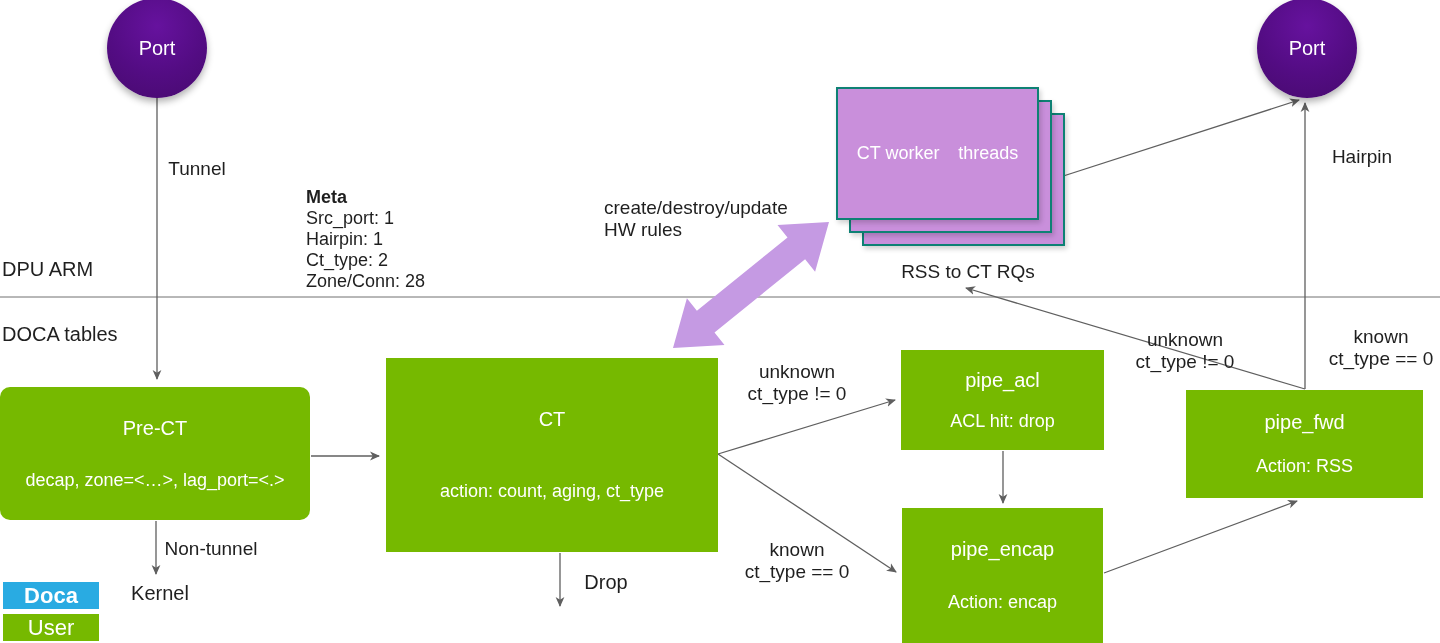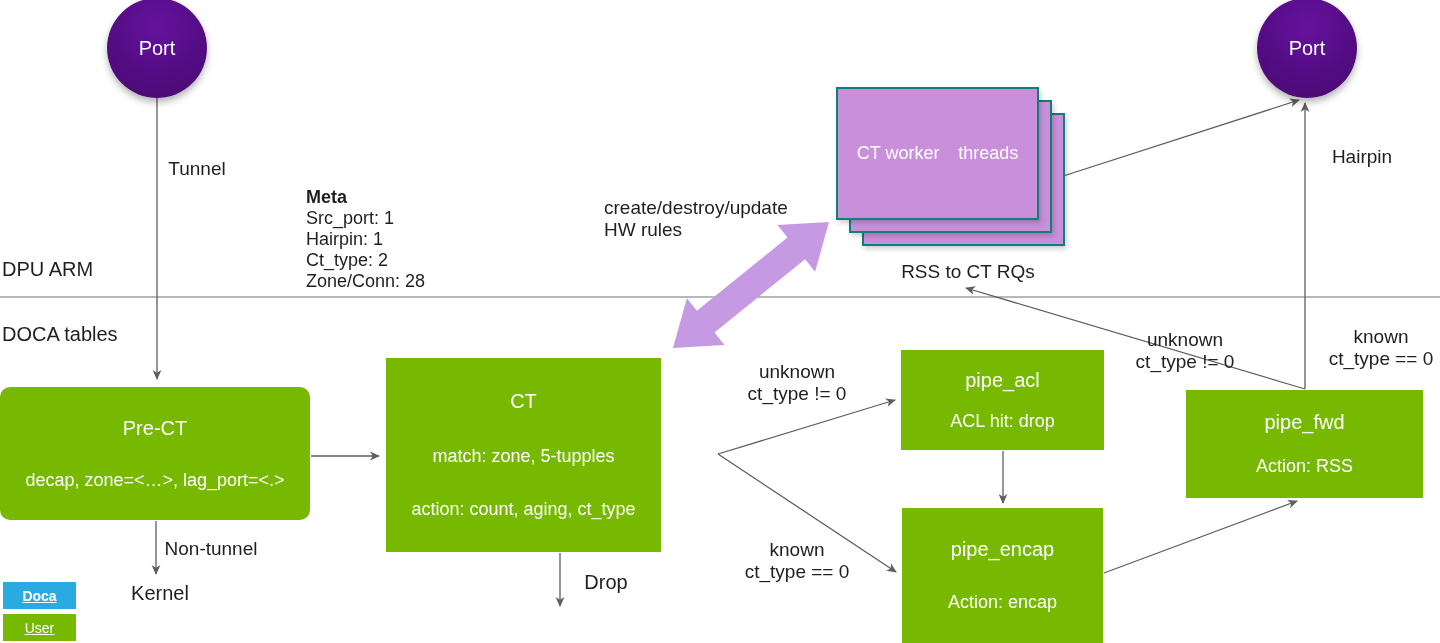--- a/index.html
+++ b/index.html
@@ -33,21 +33,21 @@
     justify-content: space-evenly;
     align-items: center;
     text-align: center;
     z-index: 2;
     line-height: 1.15;
   }
   .gbox .node-title { font-size: 20px; }
   .gbox .node-body  { font-size: 18px; }
 
   .box-pre-ct    { left: 0px;    top: 387px; width: 310px; height: 133px; border-radius: 10px; }
-  .box-ct        { left: 386px;  top: 358px; width: 275px; height: 194px; text-align: center; }
+  .box-ct        { left: 386px;  top: 358px; width: 332px; height: 194px; text-align: center; }
   .box-pipe-acl  { left: 901px;  top: 350px; width: 203px; height: 100px; }
   .box-pipe-encap{ left: 902px;  top: 508px; width: 201px; height: 135px; }
   .box-pipe-fwd  { left: 1186px; top: 390px; width: 237px; height: 108px; }
 
   .port-circle {
     position: absolute;
     width: 100px;
     height: 100px;
     border-radius: 50%;
     background: radial-gradient(circle at 50% 28%, #66129e 0%, #530c83 55%, #470a6e 100%);
@@ -108,29 +108,28 @@
   .lbl-known-left    { left: 797px;  top: 561px; }
   .lbl-unknown-right { left: 1185px; top: 351px; }
   .lbl-known-right   { left: 1381px; top: 348px; }
   .lbl-non-tunnel { left: 211px; top: 549px; }
   .lbl-kernel     { left: 160px; top: 593px; font-size: 20px; }
   .lbl-drop       { left: 606px; top: 582px; font-size: 20px; }
 
   
   .legend { position: absolute; left: 3px; top: 582px; z-index: 4; }
   .legend-item {
-    width: 73px;
+    width: 96px;
     height: 27px;
     color: #fff;
-    font-size: 14px;
+    font-size: 22px;
     display: flex;
     align-items: center;
     justify-content: center;
     margin-bottom: 5px;
-    text-decoration: underline;
   }
   .legend-doca { background: #29abe2; font-weight: bold; }
   .legend-user { background: #76b900; }
 </style>
 </head>
 <body>
 
 <div class="canvas">
 
   <svg class="connector-layer" viewBox="0 0 1440 643" xmlns="http://www.w3.org/2000/svg">
@@ -181,21 +180,20 @@
     <span>threads</span>
   </div>
 
   <div class="gbox box-pre-ct">
     <div class="node-title">Pre-CT</div>
     <div class="node-body">decap, zone=&lt;…&gt;, lag_port=&lt;.&gt;</div>
   </div>
 
   <div class="gbox box-ct">
     <div class="node-title">CT</div>
-    <div class="node-body">match: zone, 5-tupples</div>
     <div class="node-body">action: count, aging, ct_type</div>
   </div>
 
   <div class="gbox box-pipe-encap">
     <div class="node-title">pipe_encap</div>
     <div class="node-body">Action: encap</div>
   </div>
 
   <div class="gbox box-pipe-acl">
     <div class="node-title">pipe_acl</div>

